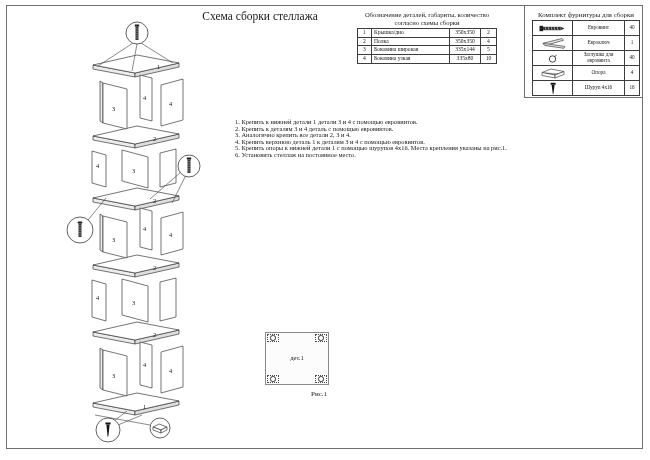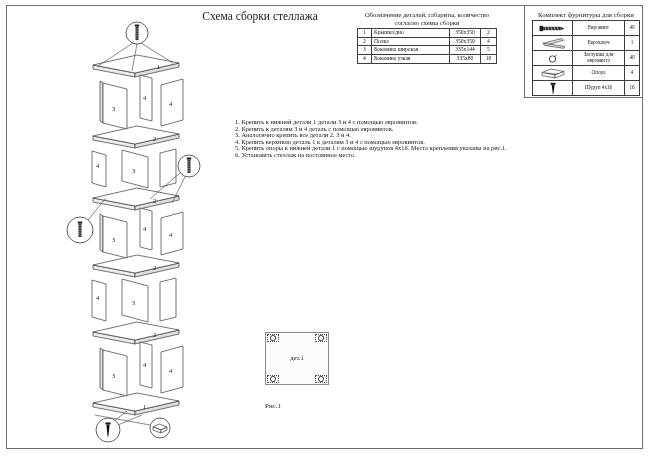--- a/index.html
+++ b/index.html
@@ -31,21 +31,21 @@
   
   .instructions{position:absolute;left:235px;top:119px;width:408px;font-size:6.4px;line-height:6.6px;}
   
   .diagram{position:absolute;left:0;top:0;width:650px;height:460px;}
   
   .fig{position:absolute;left:265px;top:332px;width:62px;height:51px;border:1px solid #8a8a8a;background:#fcfcfc;}
   .fig-label{position:absolute;left:0;right:0;top:21px;text-align:center;font-size:6.6px;}
   .corner{position:absolute;width:12px;height:8px;border:1px dotted #4a4a4a;display:flex;align-items:center;justify-content:center;box-sizing:border-box;}
   .corner i{display:block;width:3.5px;height:3.5px;border:0.9px solid #333;border-radius:50%;}
   .tl{left:1px;top:1px}.tr{right:1px;top:1px}.bl{left:1px;bottom:1px}.br{right:1px;bottom:1px}
-  .fig-caption{position:absolute;left:265px;top:402px;width:62px;text-align:left;font-size:7px;}
+  .fig-caption{position:absolute;left:265px;top:390px;width:62px;text-align:right;font-size:7px;}
 </style>
 </head>
 <body>
 
 <div class="page">
   <div class="frame"></div>
   <div class="hw-divider-v"></div>
   <div class="hw-divider-h"></div>
 
   <svg class="diagram" viewBox="0 0 650 460">

